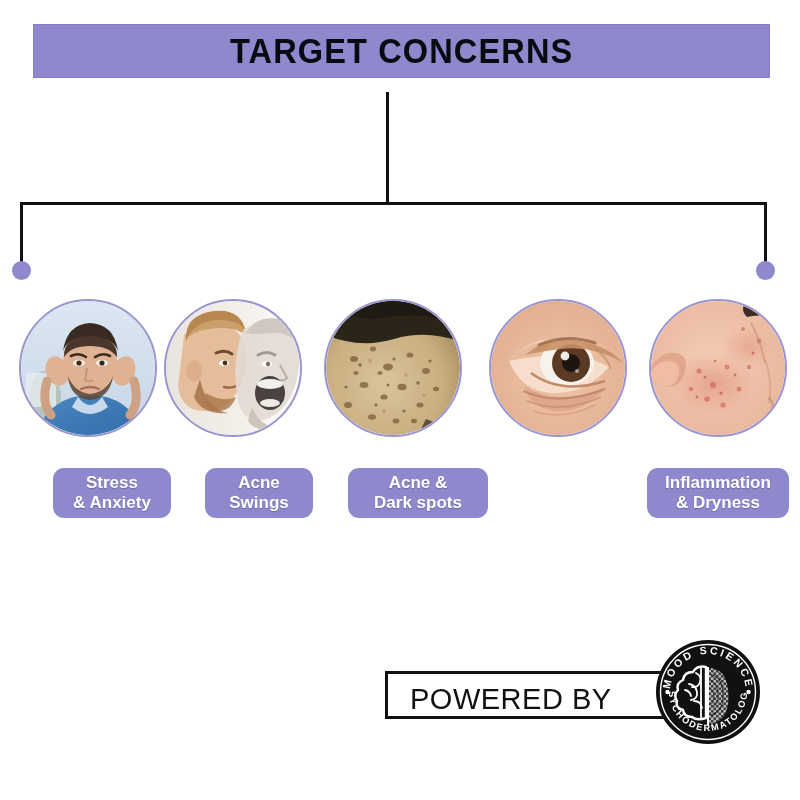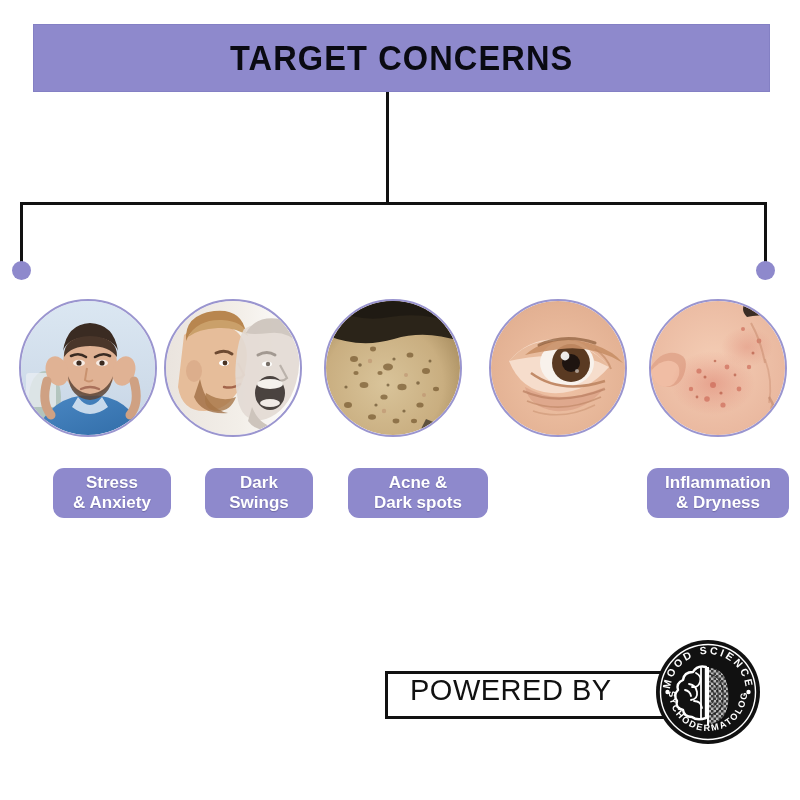--- a/index.html
+++ b/index.html
@@ -8,21 +8,21 @@
     background: #ffffff;
     font-family: "Liberation Sans", sans-serif;
     overflow: hidden;
   }
   #stage { position: relative; width: 800px; height: 800px; background: #ffffff; }
 
   
   .title-bar {
     position: absolute;
     left: 33px; top: 24px;
-    width: 737px; height: 68px;
+    width: 737px; height: 54px;
     background: #8e89cc;
     border: 1px solid #8480c4;
     display: flex; align-items: center; justify-content: center;
   }
   .title-text {
     font-family: "Liberation Sans", sans-serif;
     font-weight: bold;
     font-size: 35px;
     letter-spacing: 1.2px;
     color: #0a0a12;
@@ -94,21 +94,21 @@
     text-shadow: 0 1px 1px rgba(70,65,120,.45);
   }
 
   
   .powered-box {
     position: absolute;
     left: 385px; top: 671px;
     width: 285px; height: 48px;
     border: 3px solid #111111;
     background: #ffffff;
-    display: flex; align-items: flex-start;
+    display: flex; align-items: flex-end;
     padding-left: 22px;
   }
   .powered-text {
     font-family: "Liberation Sans", sans-serif;
     font-size: 29px;
     letter-spacing: 0.5px;
     color: #111111;
     white-space: nowrap;
   }
   .brand-logo {
@@ -345,21 +345,21 @@
       </div>
     </div>
   </div>
 
   <div class="labels-row">
     <div class="concern-pill" style="left:30px;width:118px">
       <span class="pill-text">Stress
 &amp; Anxiety</span>
     </div>
     <div class="concern-pill" style="left:182px;width:108px">
-      <span class="pill-text">Dark
+      <span class="pill-text">Acne
 Swings</span>
     </div>
     <div class="concern-pill" style="left:325px;width:140px">
       <span class="pill-text">Acne &amp;
 Dark spots</span>
     </div>
     <div class="concern-pill" style="left:624px;width:142px">
       <span class="pill-text">Inflammation
 &amp; Dryness</span>
     </div>

